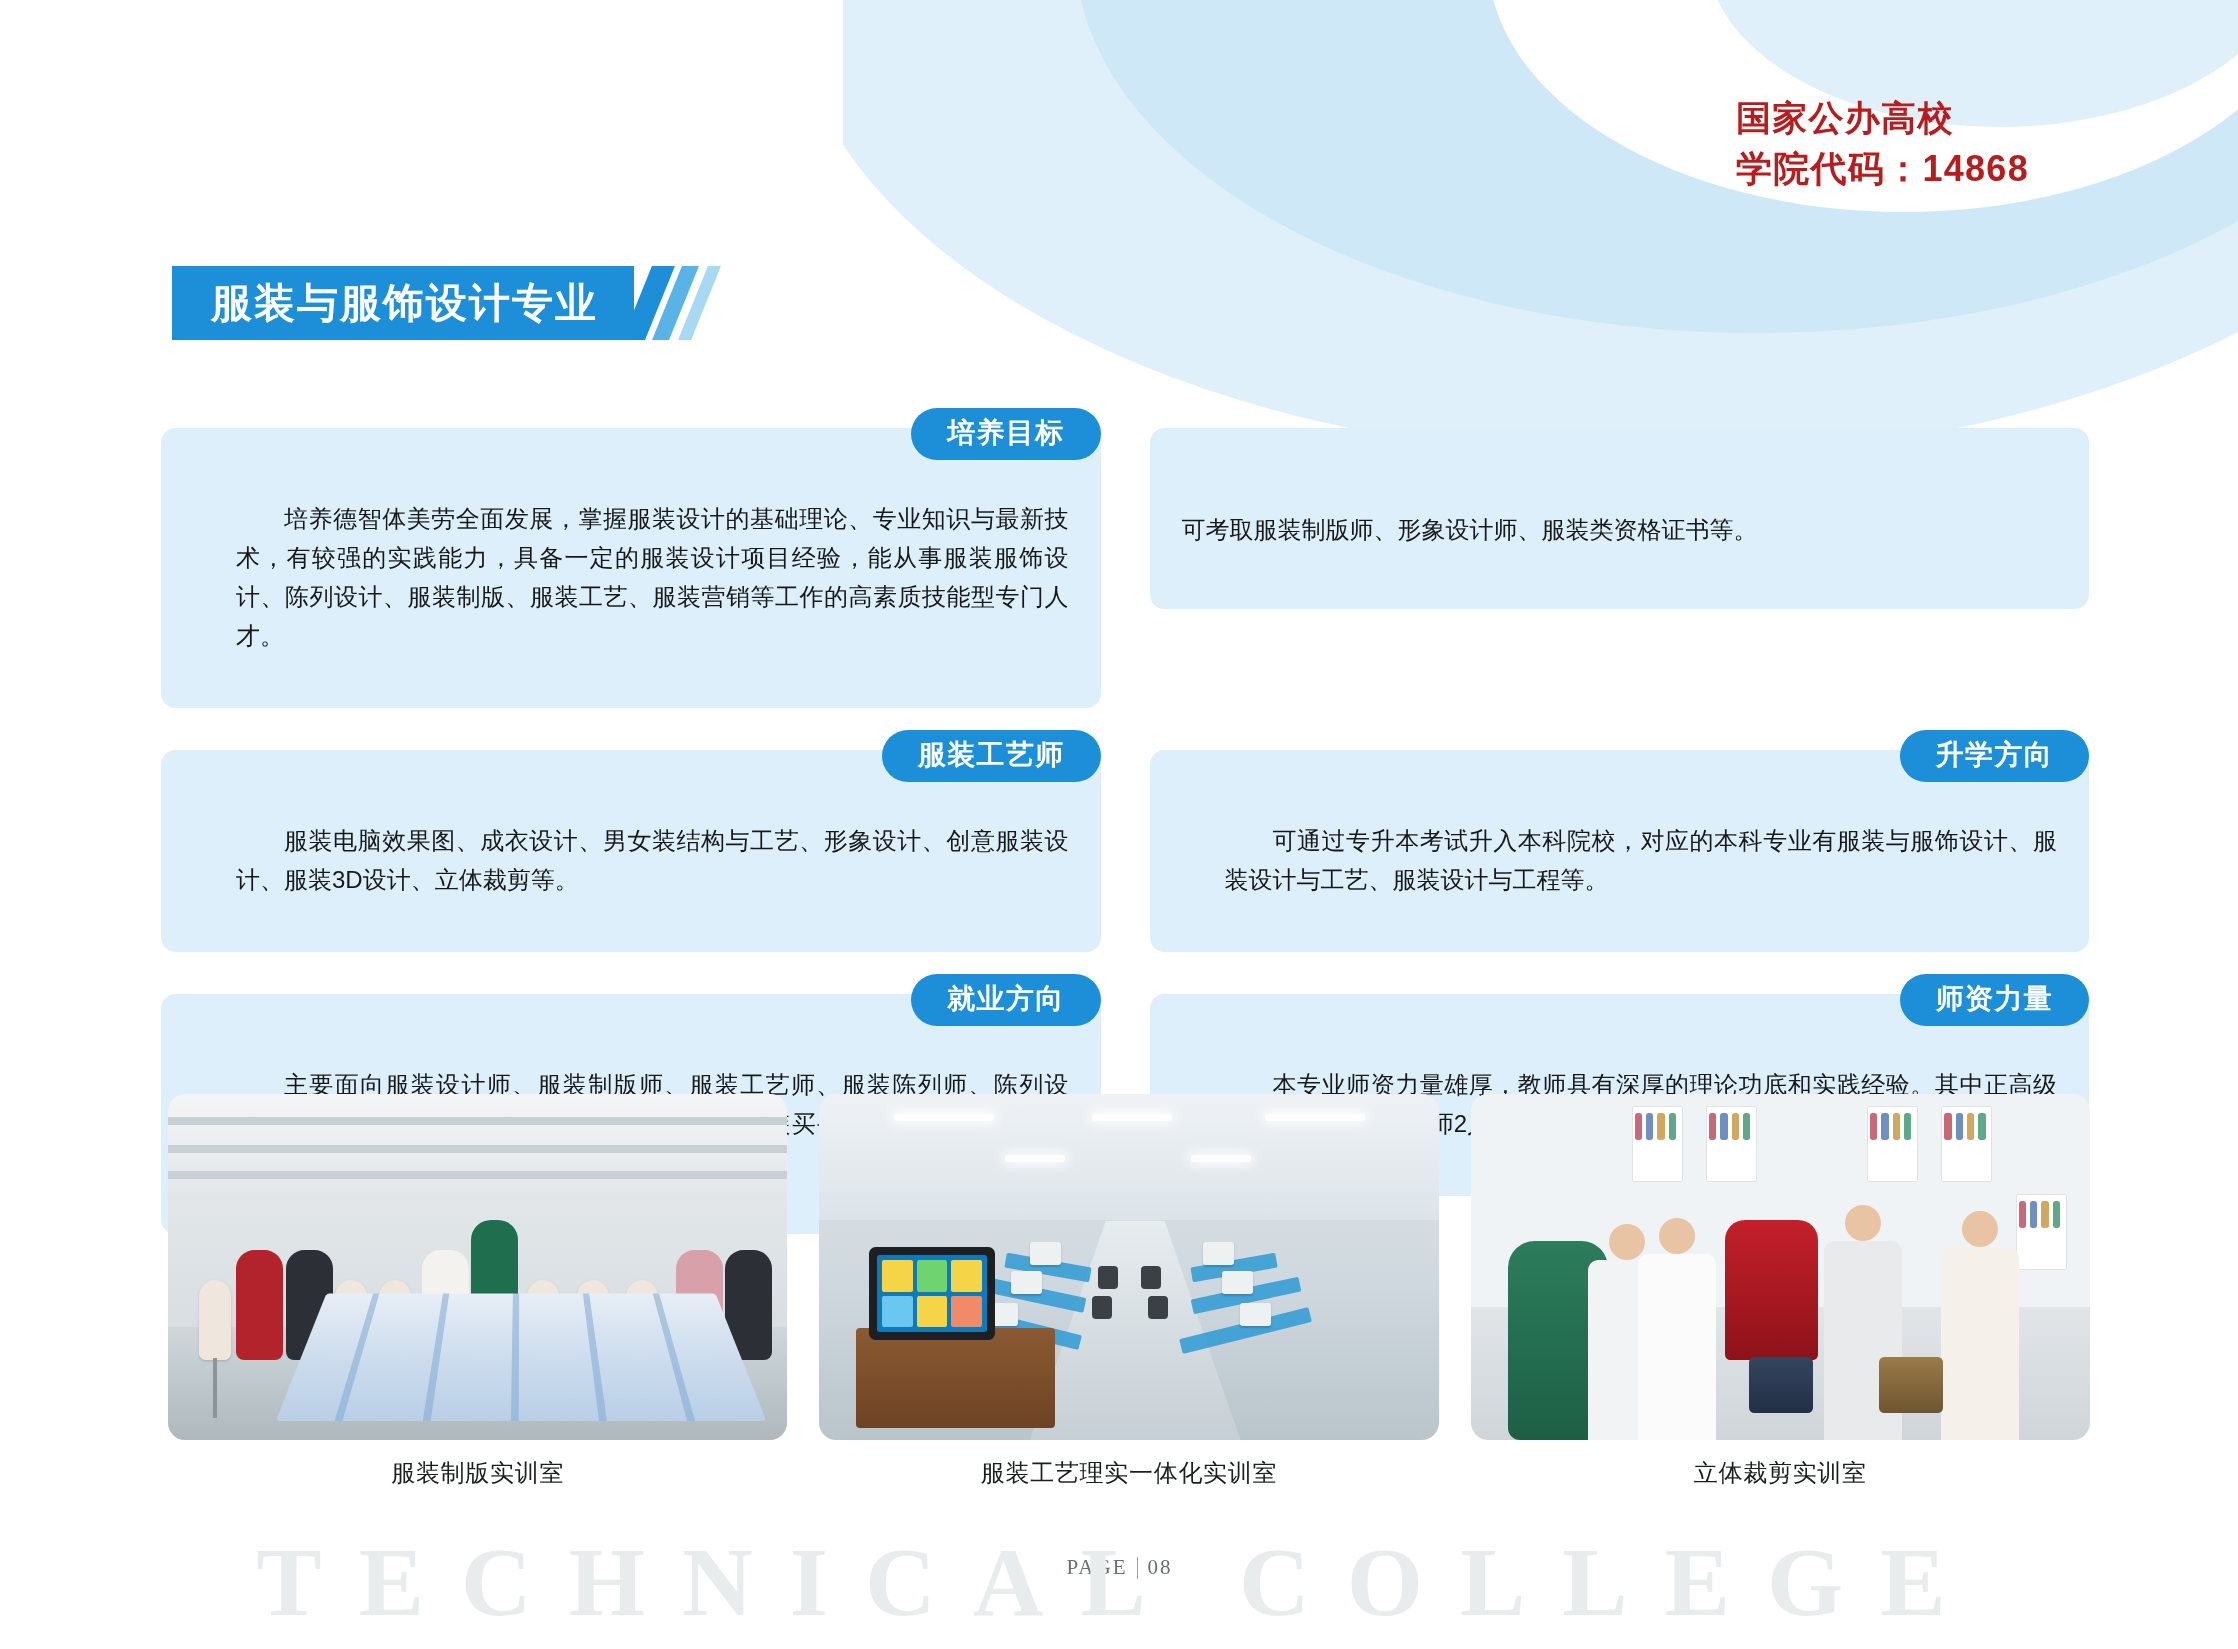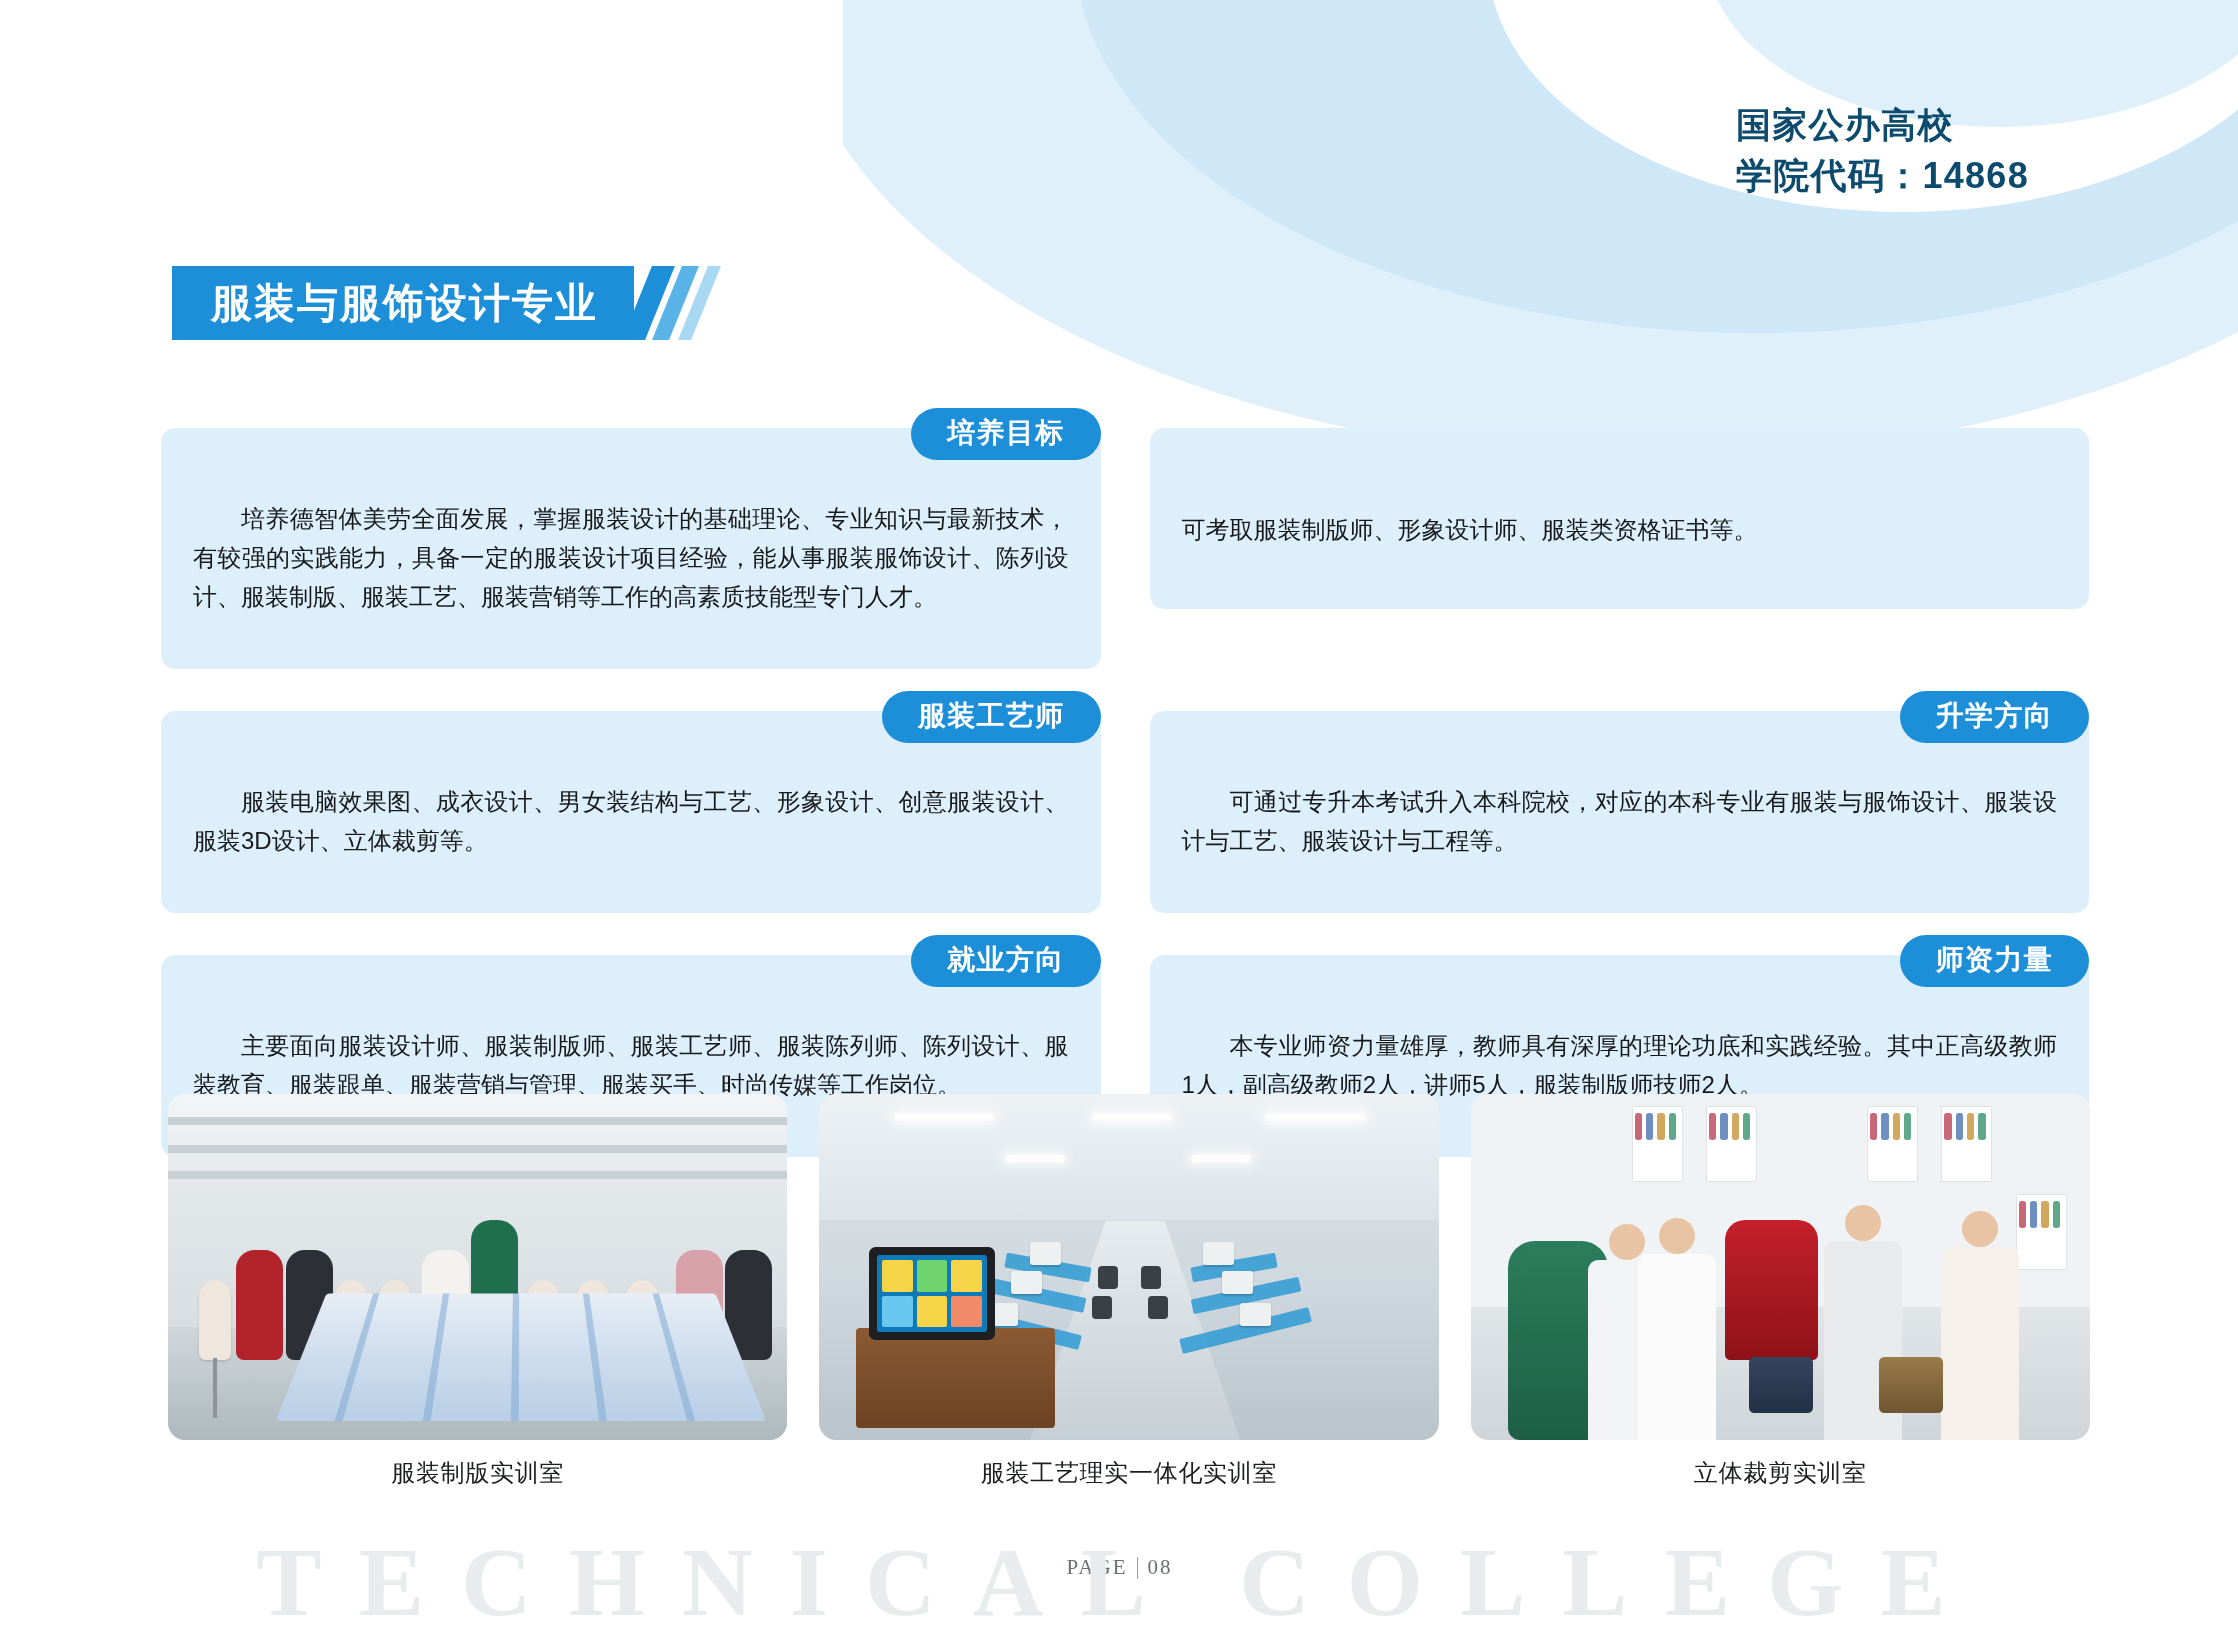--- a/index.html
+++ b/index.html
@@ -78,24 +78,24 @@
     width: 1.3px;
     height: 22.6px;
     background: #9aa0a3;
     vertical-align: -5.3px;
     margin: 0 9.3px;
   }
 
   
   .school-code {
     position: absolute;
-    top: 100px;
+    top: 93px;
     right: 210px;
     text-align: left;
-    color: #0c4a6e;
+    color: #b91c1c;
     font-weight: 700;
     line-height: 1.42;
     font-size: 35px;
     letter-spacing: 1.3px;
   }
   .school-code .line2 { font-size: 36px; }
 
   
   .title-wrap {
     position: absolute;
@@ -172,21 +172,21 @@
     line-height: 1.15;
     white-space: nowrap;
   }
   .card-text {
     font-size: 24px;
     line-height: 1.62;
     color: #16181a;
     text-align: justify;
     font-family: "Liberation Sans", sans-serif;
   }
-  .card-text.indent { text-indent: 48px; }
+  .card-text.indent { text-indent: 48px; margin-left: 43px; }
   .card-box.h-a { min-height: 181px; }
   .card-box.h-b { min-height: 141px; }
   .card-box.h-c { min-height: 170px; }
 
   
   .card-box.tall-pad { padding-top: 59px; }
 
   
   .photos {
     position: absolute;

